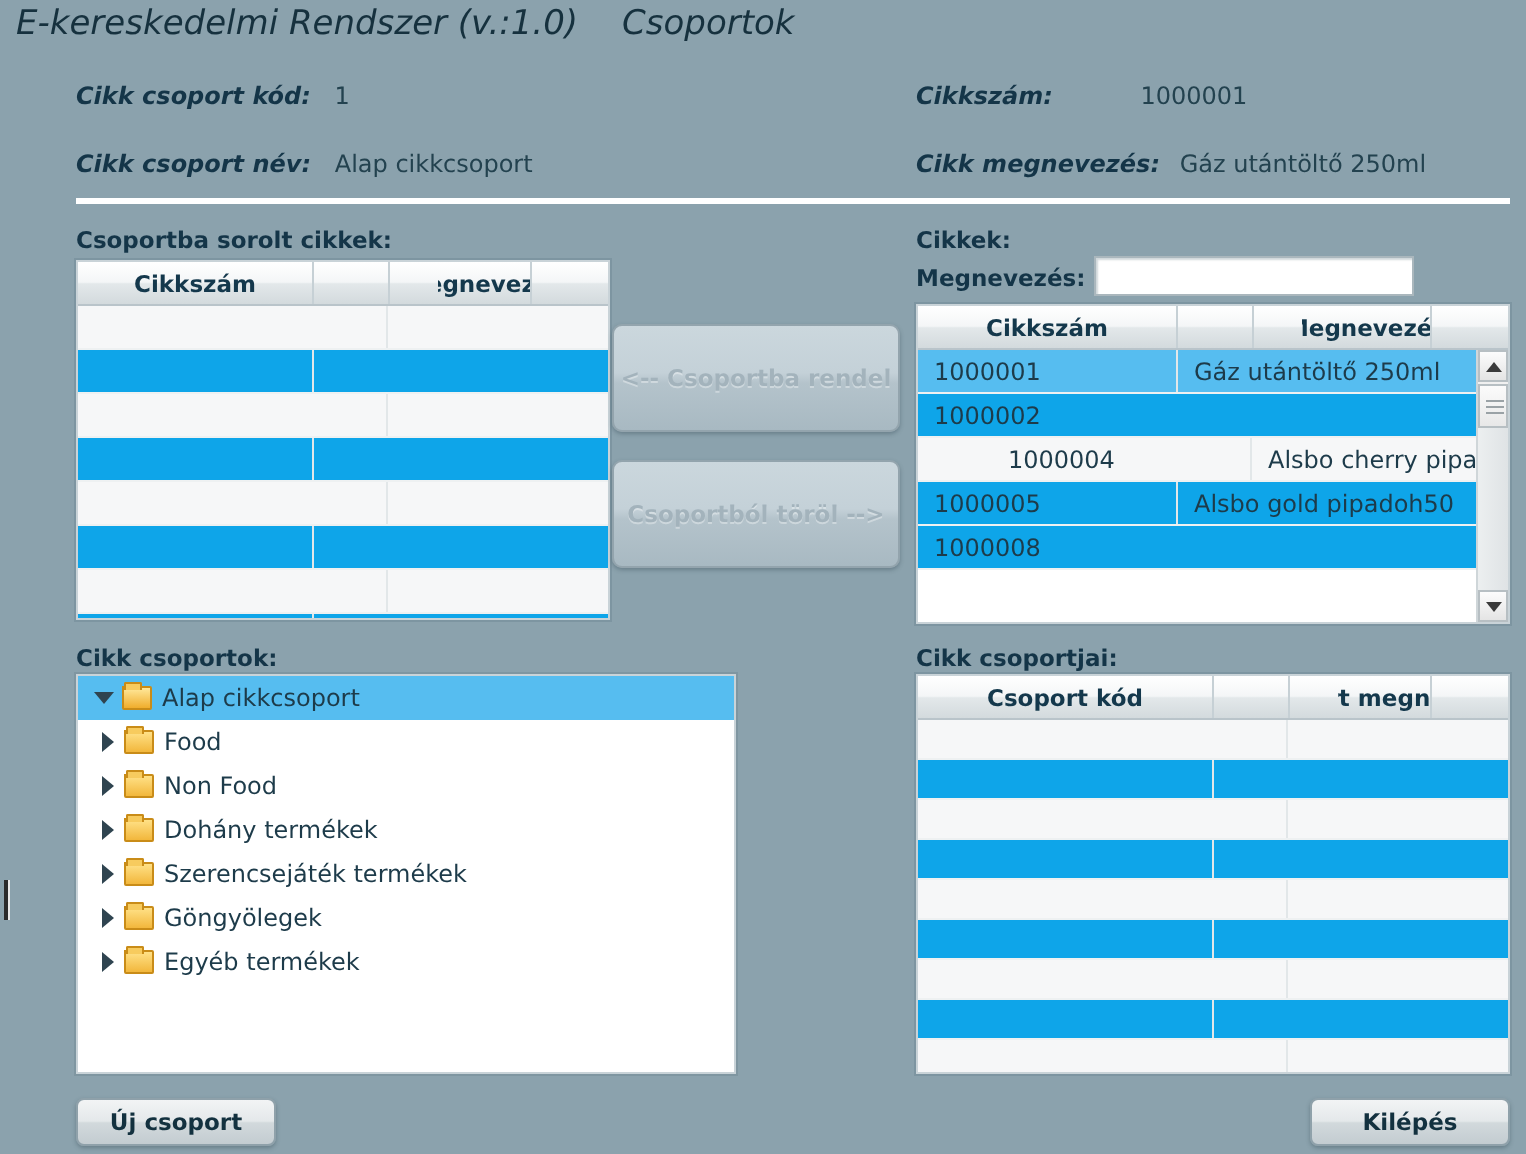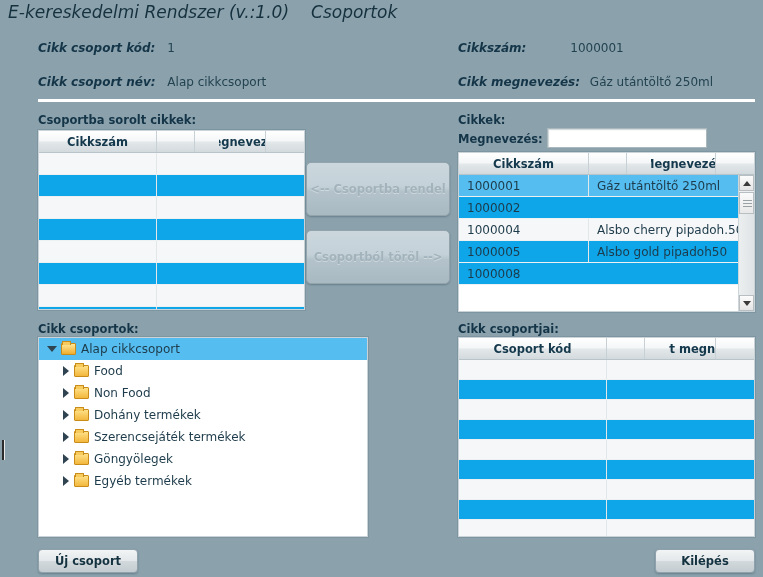--- a/index.html
+++ b/index.html
@@ -60,21 +60,21 @@
     display:flex; align-items:center; justify-content:center;
     font-weight:bold; font-size:11.5px; color:#14384c;
     border-right:1px solid #c6d0d5;
     height:100%;
     overflow:hidden; white-space:nowrap;
   }
   .th:last-child { border-right:none; }
   .th.grip { flex:0 0 14px; }
   .tbody { position:relative; }
   .row { display:flex; border-bottom:1px solid #eef1f2; }
-  .row.odd { background:#f6f7f8; }
+  .row.odd { background:#f6f7f8;padding-left:37px; }
   .row.even { background:#0ea5e9; }
   .row.sel { background:#56bdf0; }
   .cell {
     display:flex; align-items:center;
     padding:0 8px; font-size:12px; color:#1d3b4a;
     border-right:1px solid #e2e7e9;
     overflow:hidden; white-space:nowrap;
   }
   .cell:last-child { border-right:none; }
 
@@ -152,21 +152,21 @@
     background:#ffffff; border:1px solid #c9d3d8;
     box-shadow:0 0 0 1px rgba(90,115,128,.25);
     overflow:hidden;
   }
   .tnode {
     display:flex; align-items:center; height:22px;
     padding-left:6px; white-space:nowrap;
     font-size:12px; color:#1d3b4a;
   }
   .tnode.root { background:#56bdf0; }
-  .tnode.child { padding-left:22px; }
+  .tnode.child { padding-left:10px; }
   .tri {
     width:12px; height:12px; margin-right:2px;
     display:flex; align-items:center; justify-content:center; flex:0 0 12px;
   }
   .tri.down { width:0;height:0;border-left:5px solid transparent;border-right:5px solid transparent;border-top:6px solid #2f4450; margin:0 4px 0 2px; flex:0 0 10px; }
   .tri.right { width:0;height:0;border-top:5px solid transparent;border-bottom:5px solid transparent;border-left:6px solid #2f4450; margin:0 5px 0 2px; flex:0 0 6px; }
   .folder {
     position:relative; width:15px; height:12px; flex:0 0 15px; margin-right:5px;
     background:linear-gradient(to bottom,#ffe187,#f2b73c);
     border:1px solid #c98c18; border-radius:0 1px 1px 1px;

